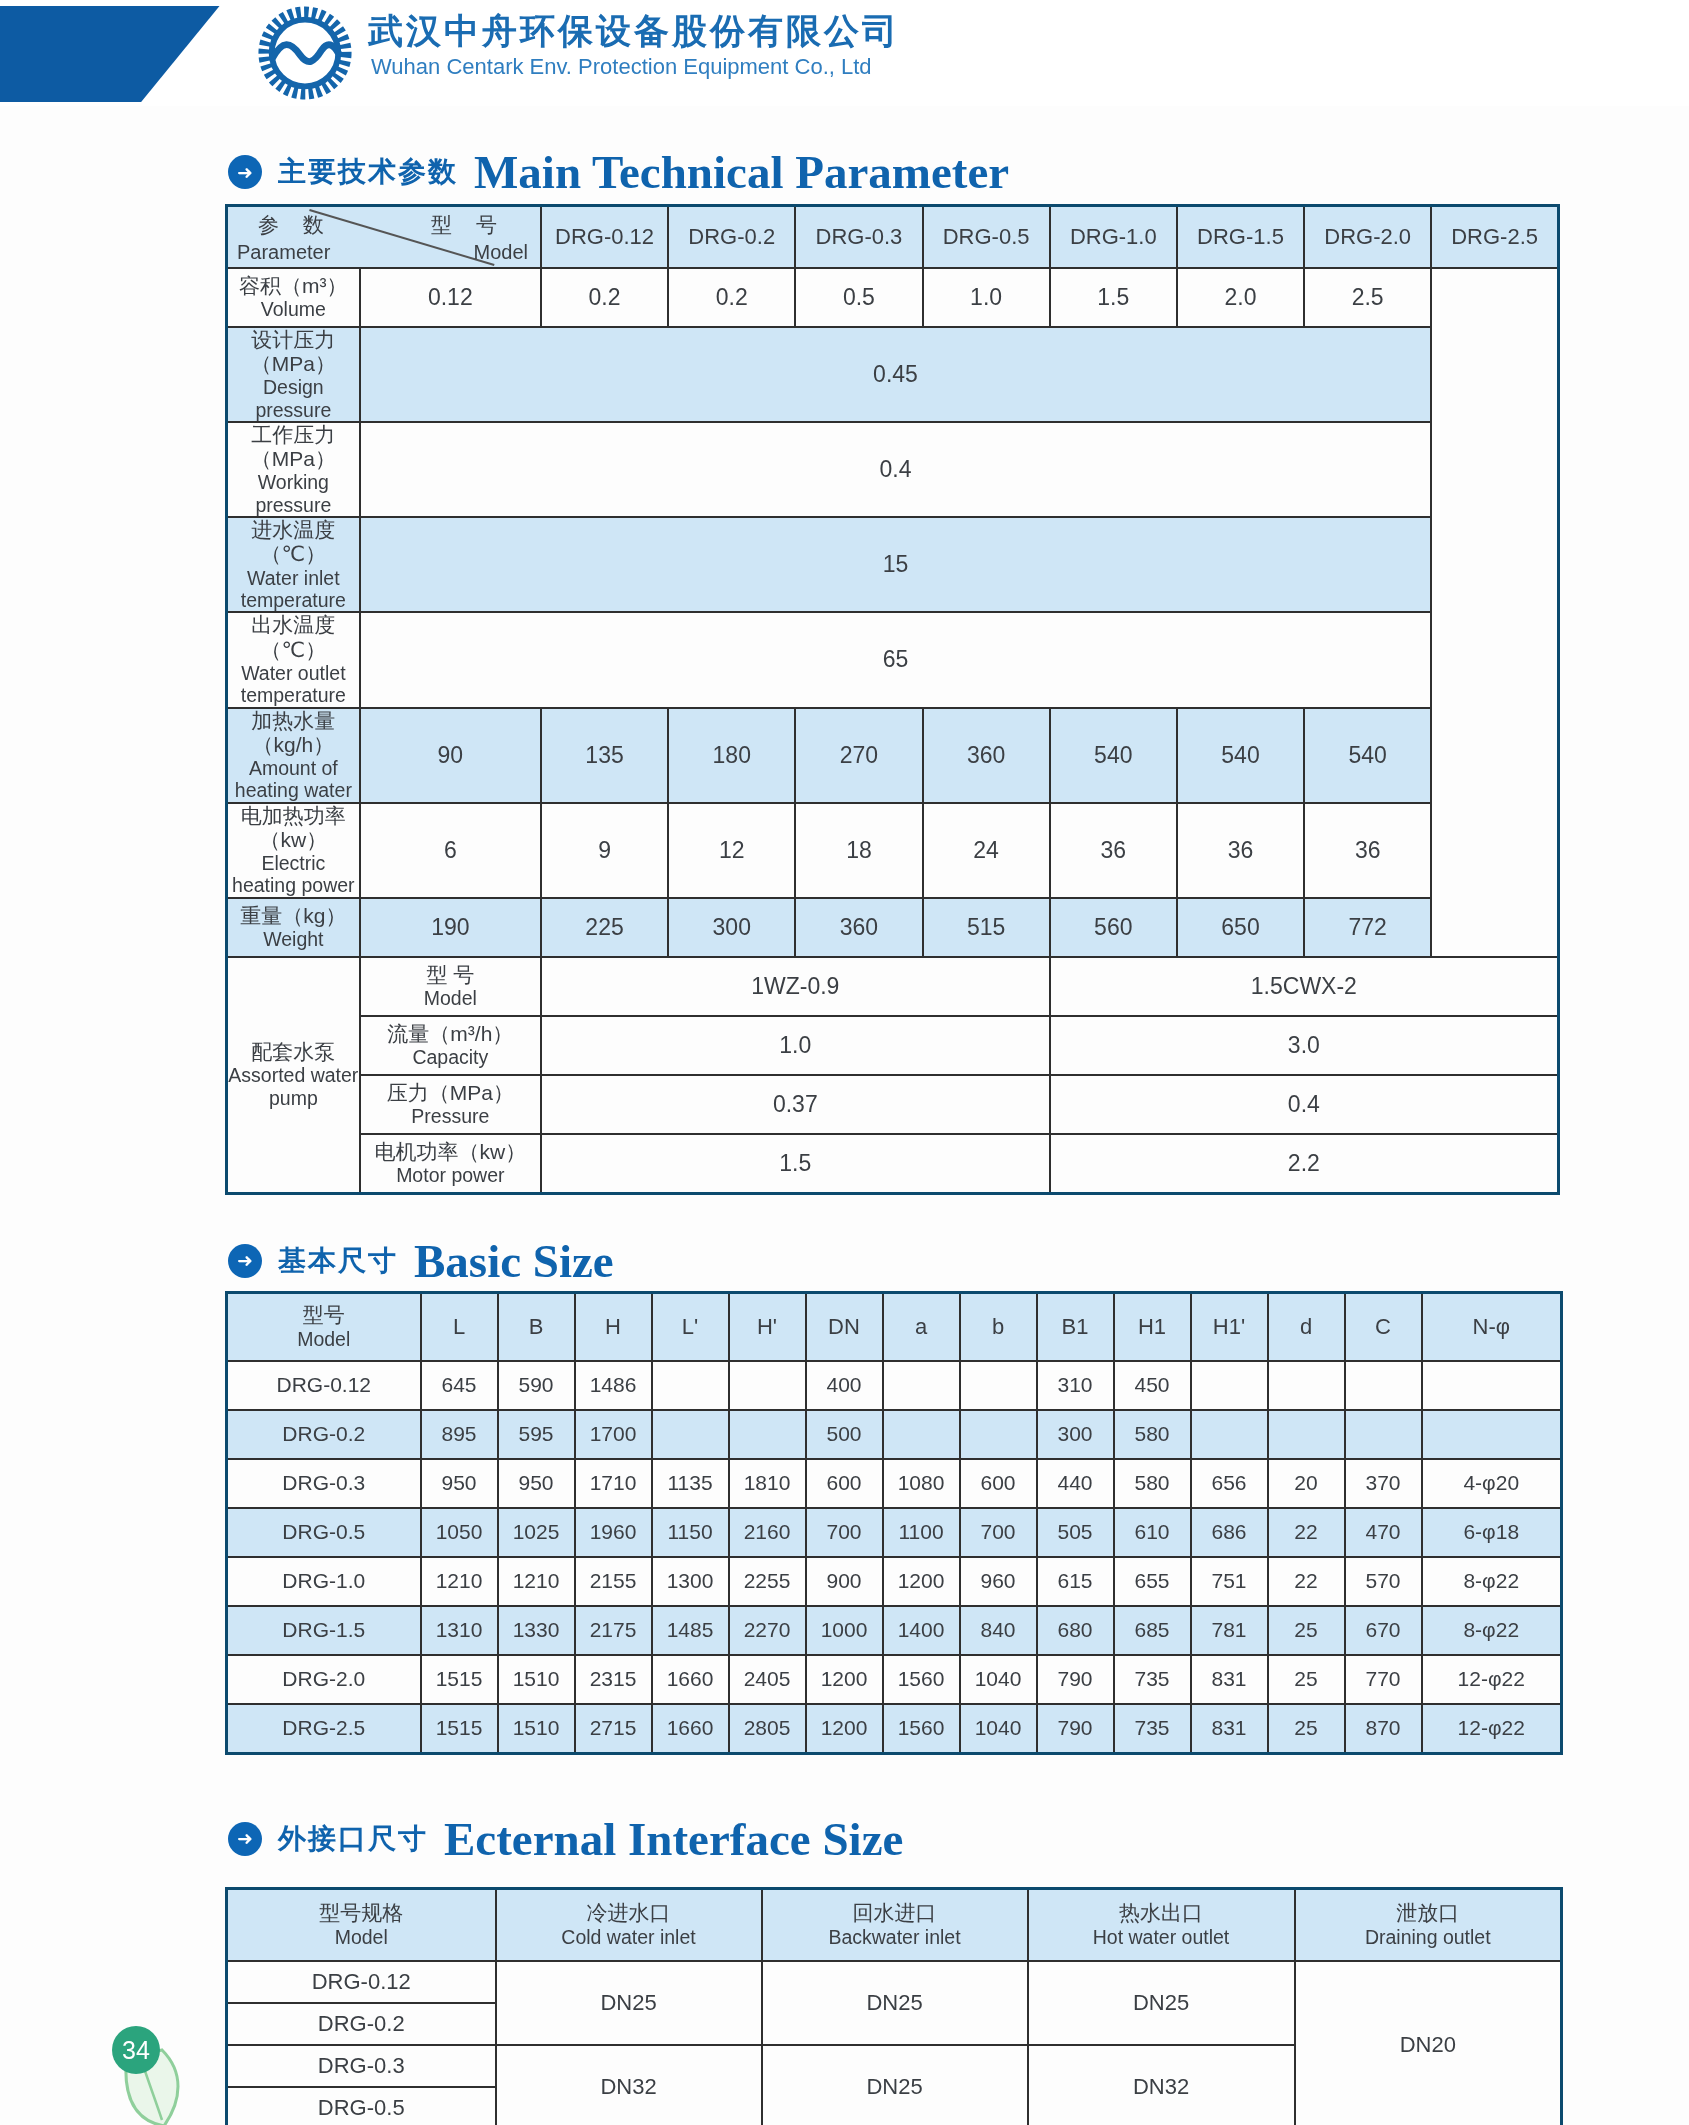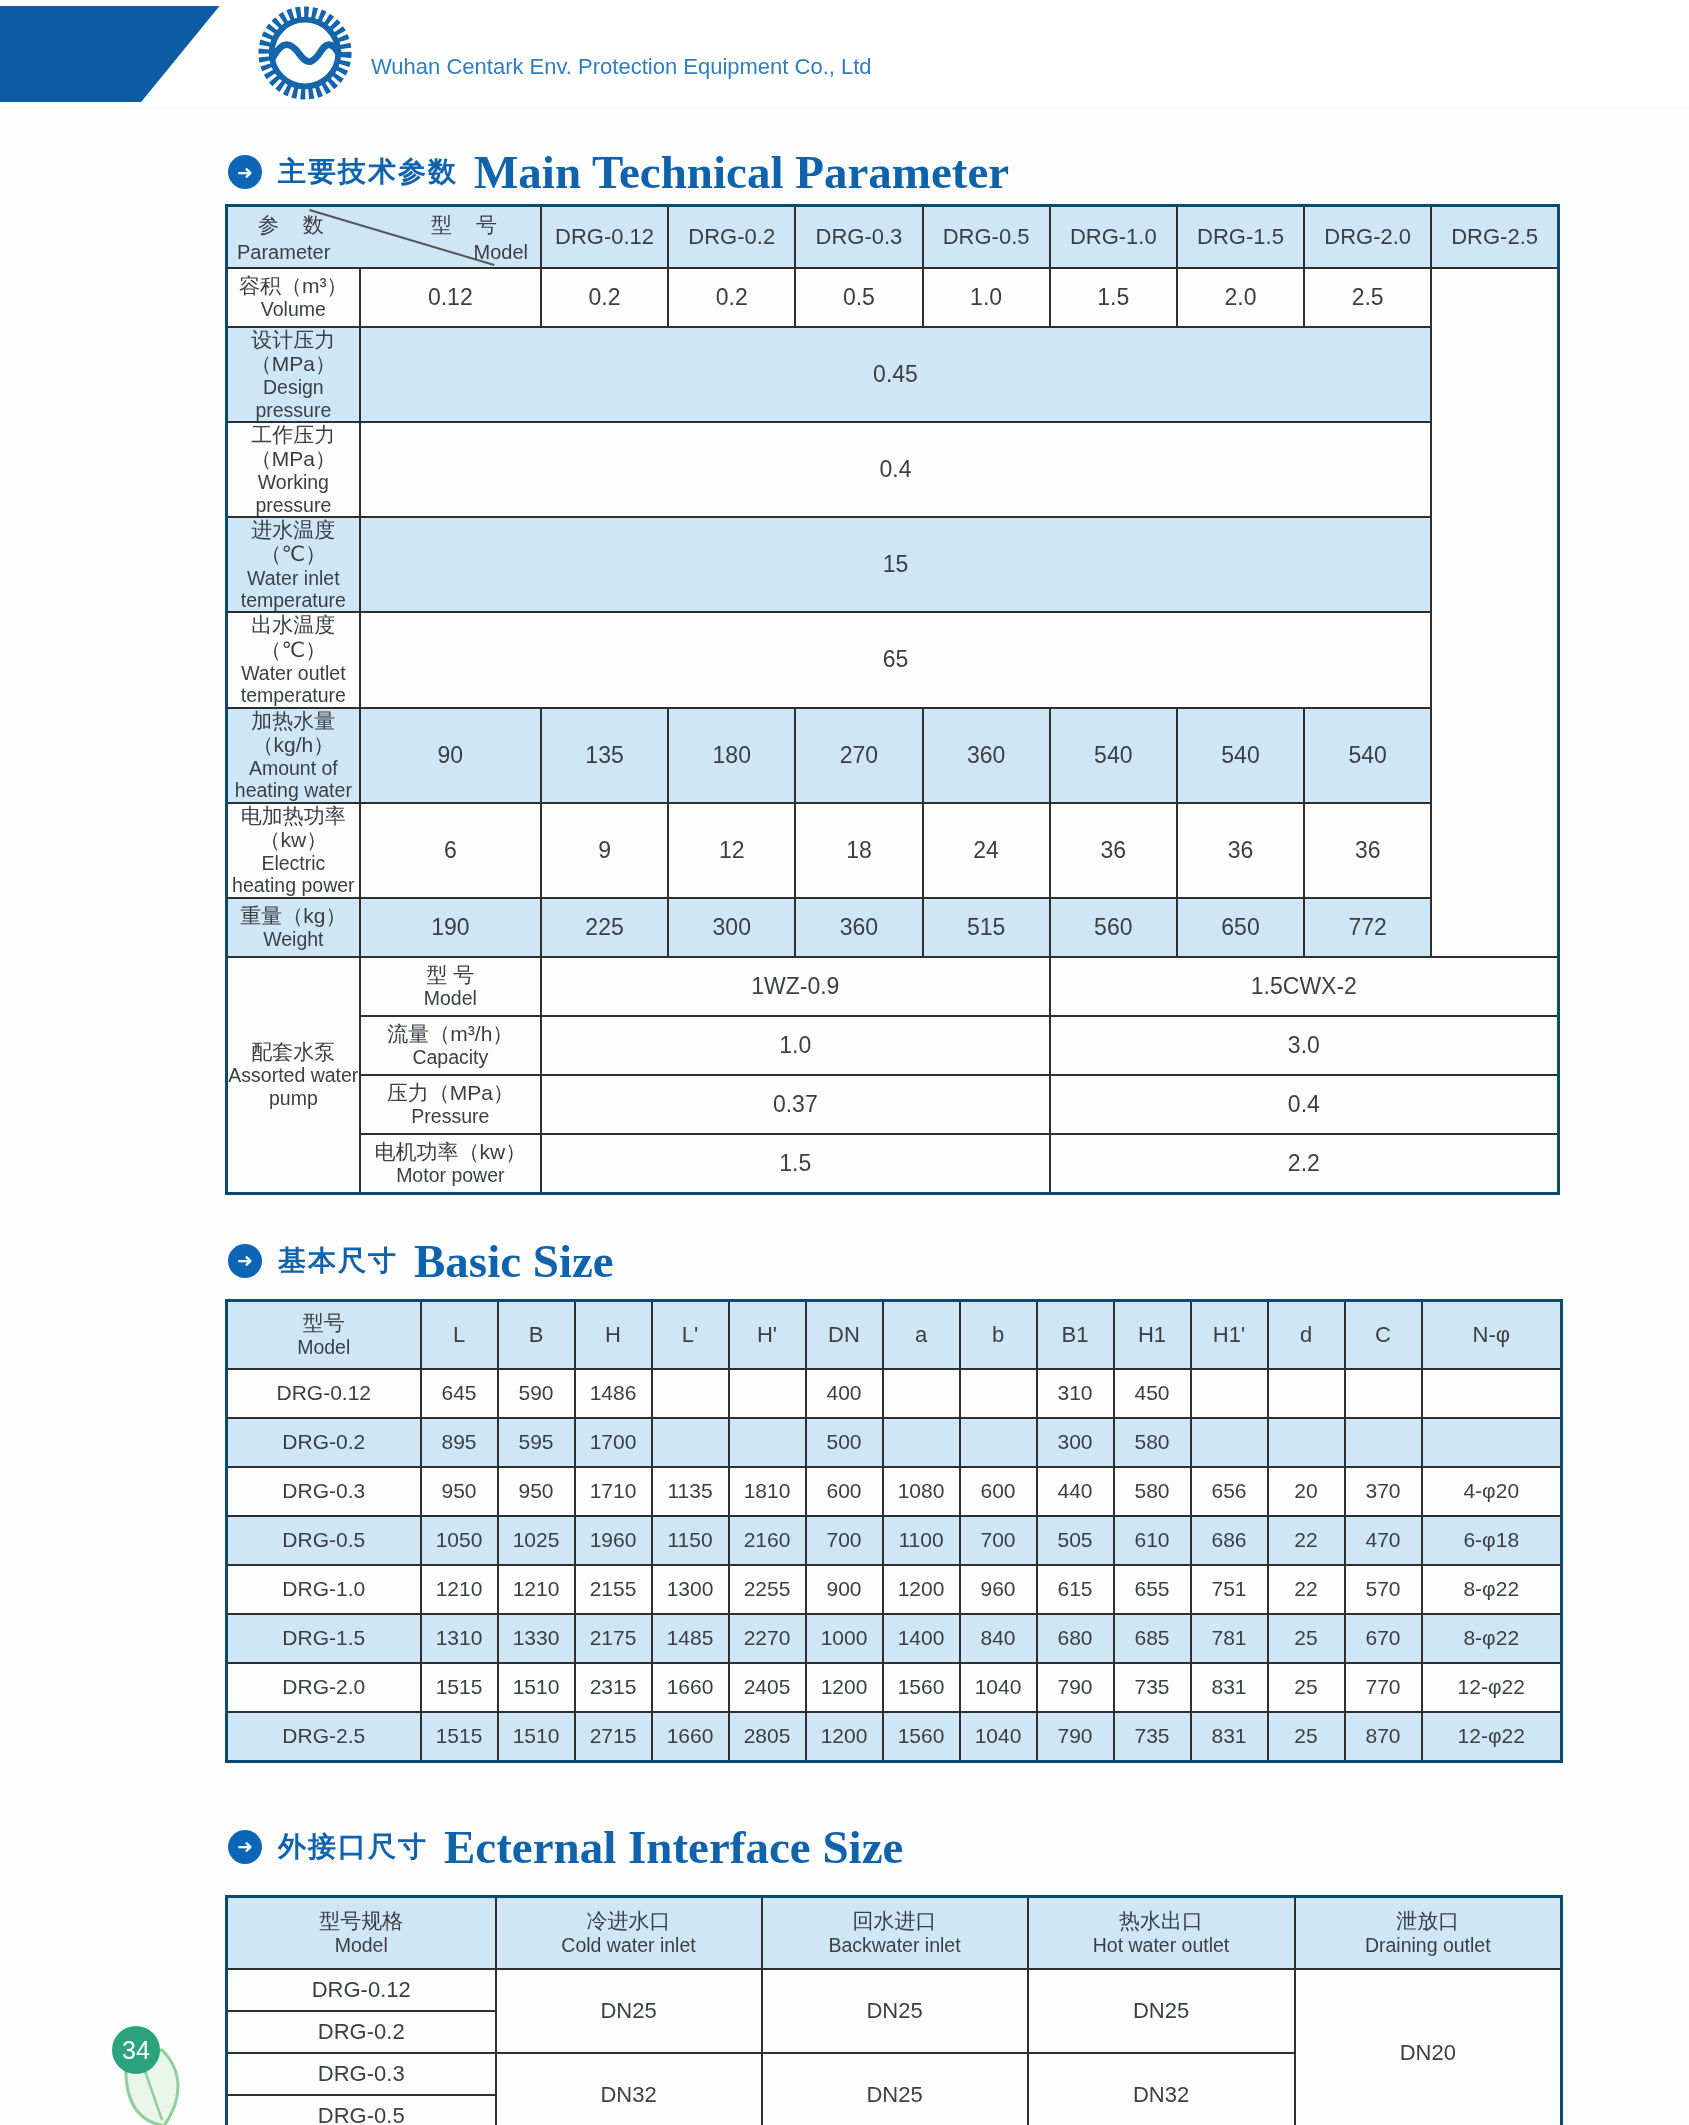--- a/index.html
+++ b/index.html
@@ -36,21 +36,21 @@
   .t1{margin-top:10px;}
   .t1 td{height:57px;font-size:23px;}
   .t1 .hdr-row th{height:60px;font-size:22px;}
   .t1 .corner{position:relative;}
   .t1 .corner svg{position:absolute;left:0;top:0;width:100%;height:100%;}
   .c-pzh{position:absolute;left:30px;top:4px;font-size:21px;letter-spacing:9px;}
   .c-pen{position:absolute;left:9px;bottom:3px;font-size:20px;}
   .c-mzh{position:absolute;right:34px;top:4px;font-size:21px;letter-spacing:9px;}
   .c-men{position:absolute;right:12px;bottom:3px;font-size:20px;}
 
-  .t2{margin-top:16px;}
+  .t2{margin-top:8px;}
   .t2 th{height:66px;font-size:22px;}
   .t2 td{height:47px;font-size:21px;}
 
   .t3{margin-top:26px;}
   .t3 th{height:70px;margin-top:8px;}
   .t3 td{height:40px;font-size:22px;}
 
   
   .leaf{position:absolute;left:104px;top:2016px;width:100px;height:112px;}
   .page-badge{position:absolute;left:112px;top:2026px;width:48px;height:48px;border-radius:50%;
@@ -62,20 +62,21 @@
 
 <div class="page">
 
   <div class="hdr">
     <div class="hdr-band"></div>
     <svg class="logo" viewBox="0 0 100 100">
       <circle cx="50" cy="50" r="41" fill="none" stroke="#1465ab" stroke-width="13" stroke-dasharray="4.6 3.4"></circle>
       <circle cx="50" cy="50" r="34" fill="#ffffff" stroke="#1465ab" stroke-width="6"></circle>
       <path d="M17 55 C27 37,35 38,45 52 C53 63,59 60,67 47 C73 38,79 41,84 50" fill="none" stroke="#1465ab" stroke-width="7" stroke-linecap="round"></path>
     </svg>
+    <div class="company-zh">武汉中舟环保设备股份有限公司</div>
     <div class="company-en">Wuhan Centark Env. Protection Equipment Co., Ltd</div>
   </div>
 
   <div class="sec sec1">
     <span class="bullet">➜</span>
     <span class="zh">主要技术参数</span>
     <span class="en">Main Technical Parameter</span>
   </div>
   <div id="main-table">
       <table class="t t1">

